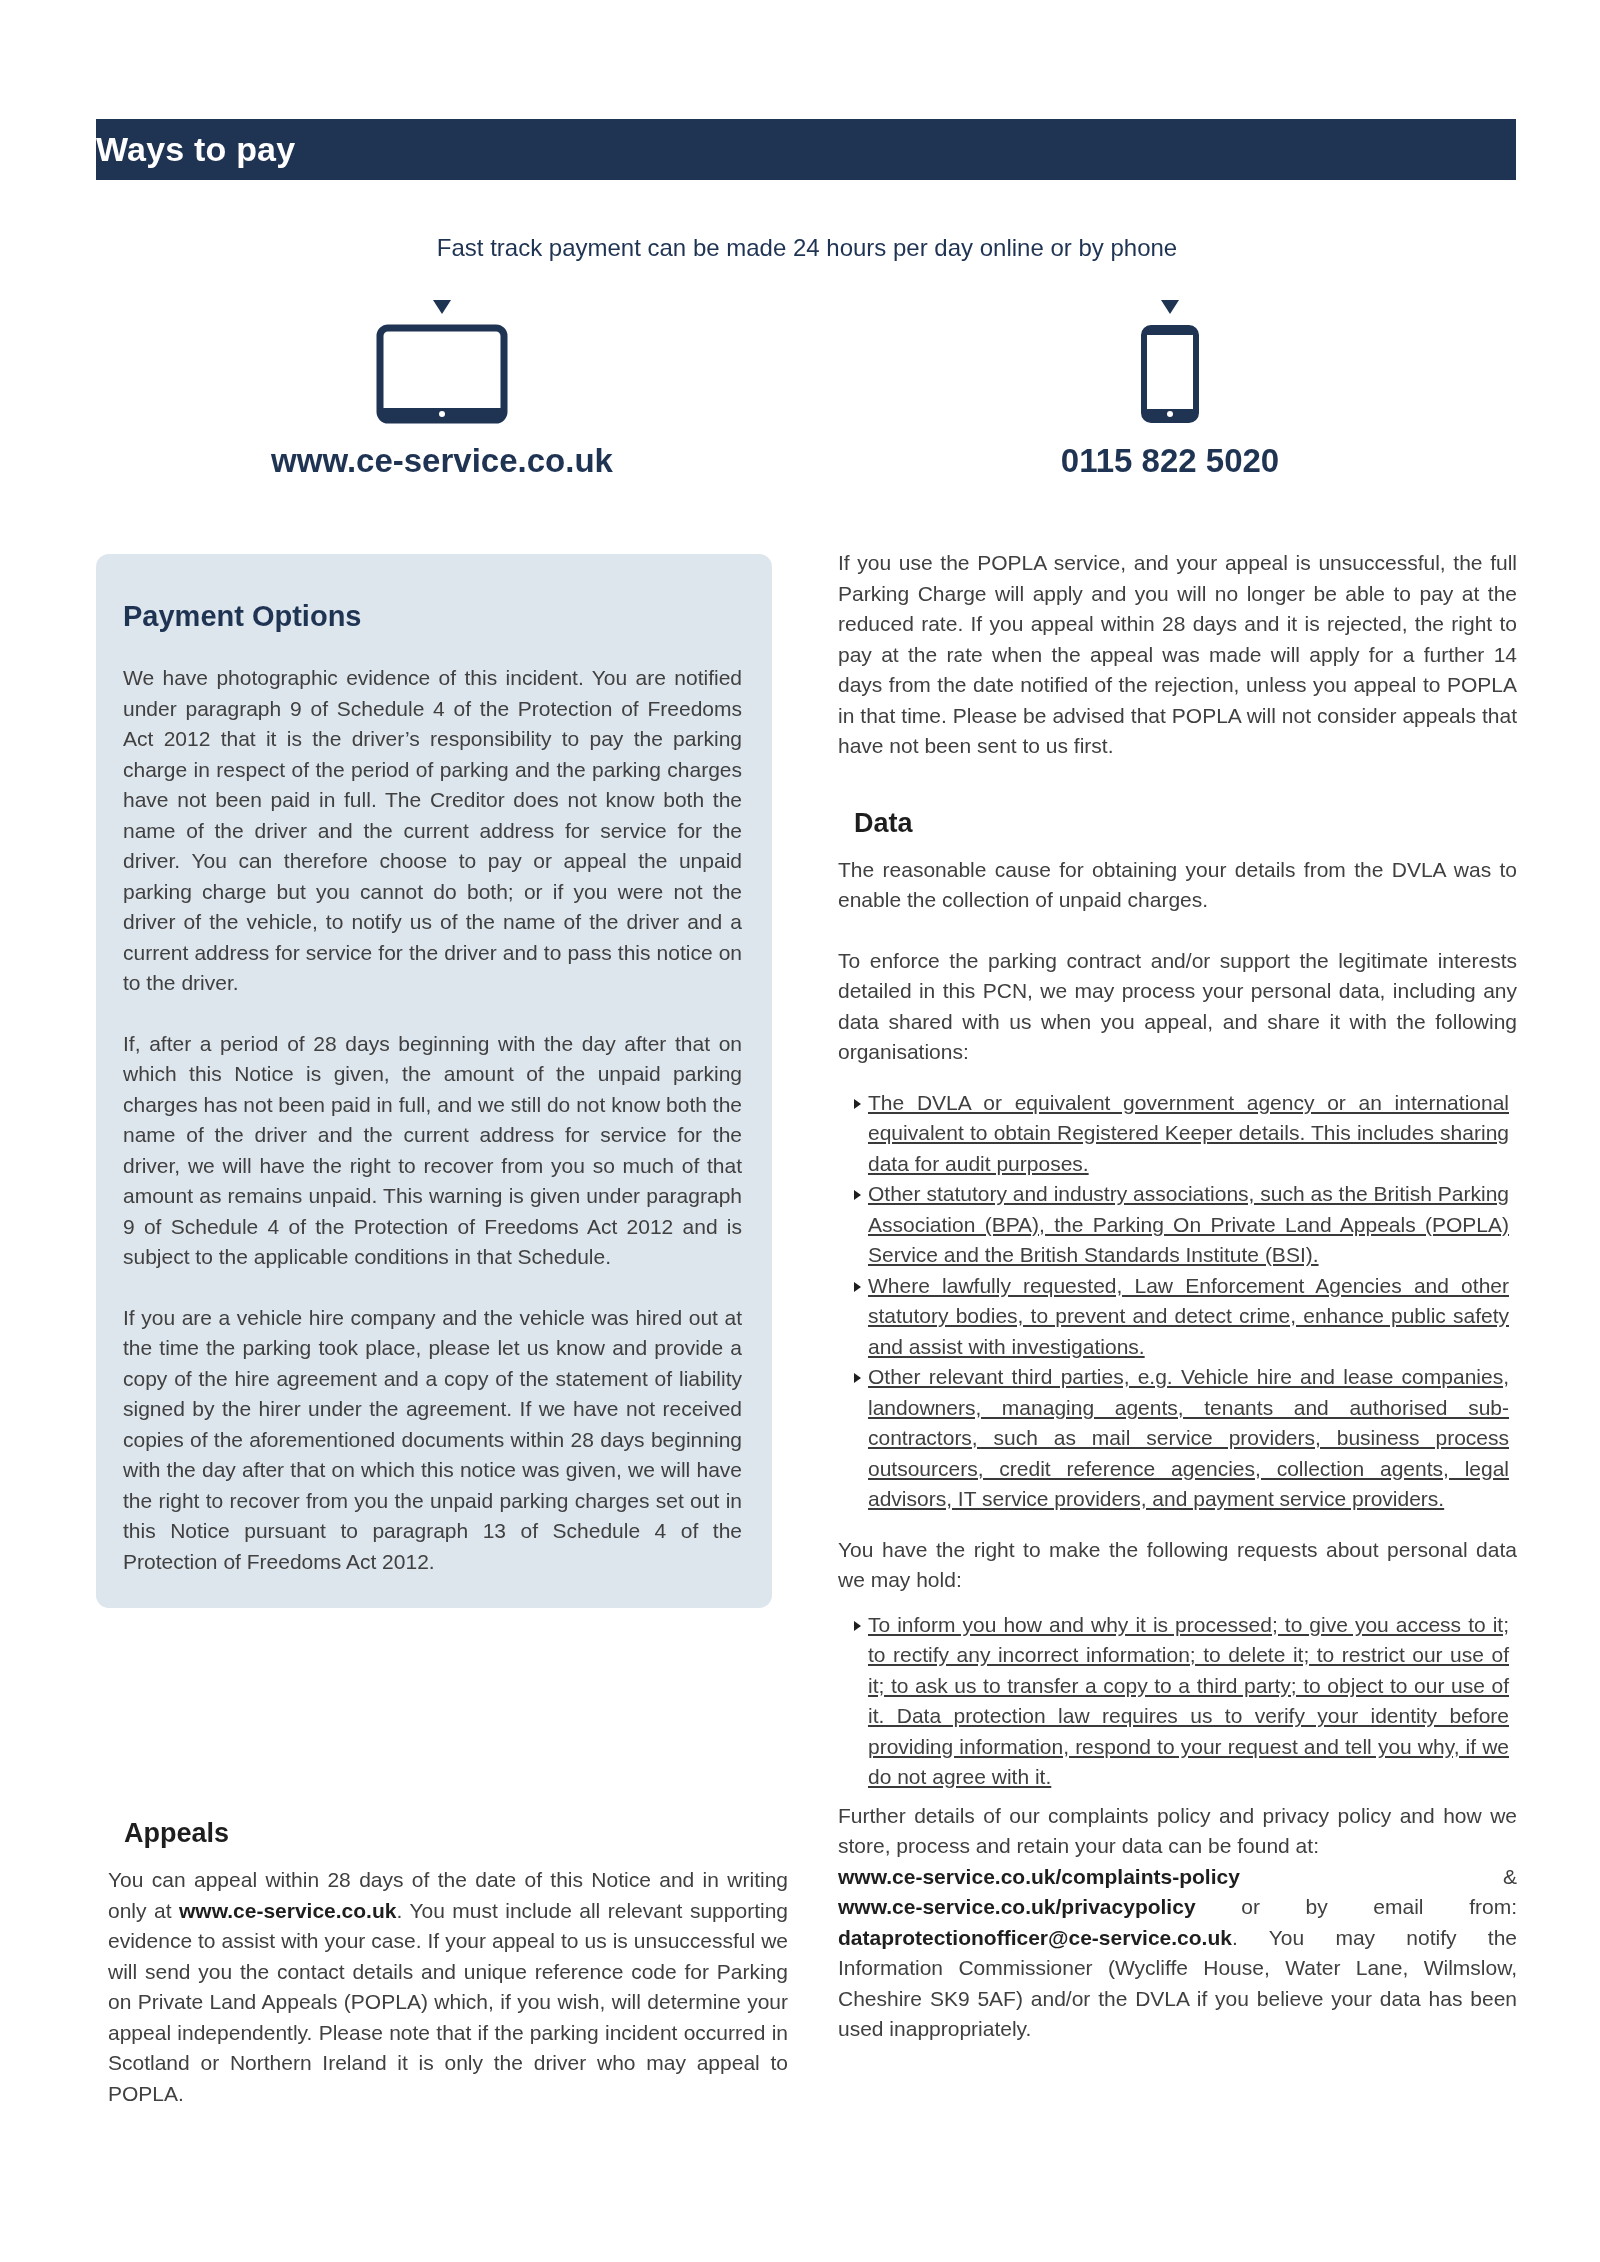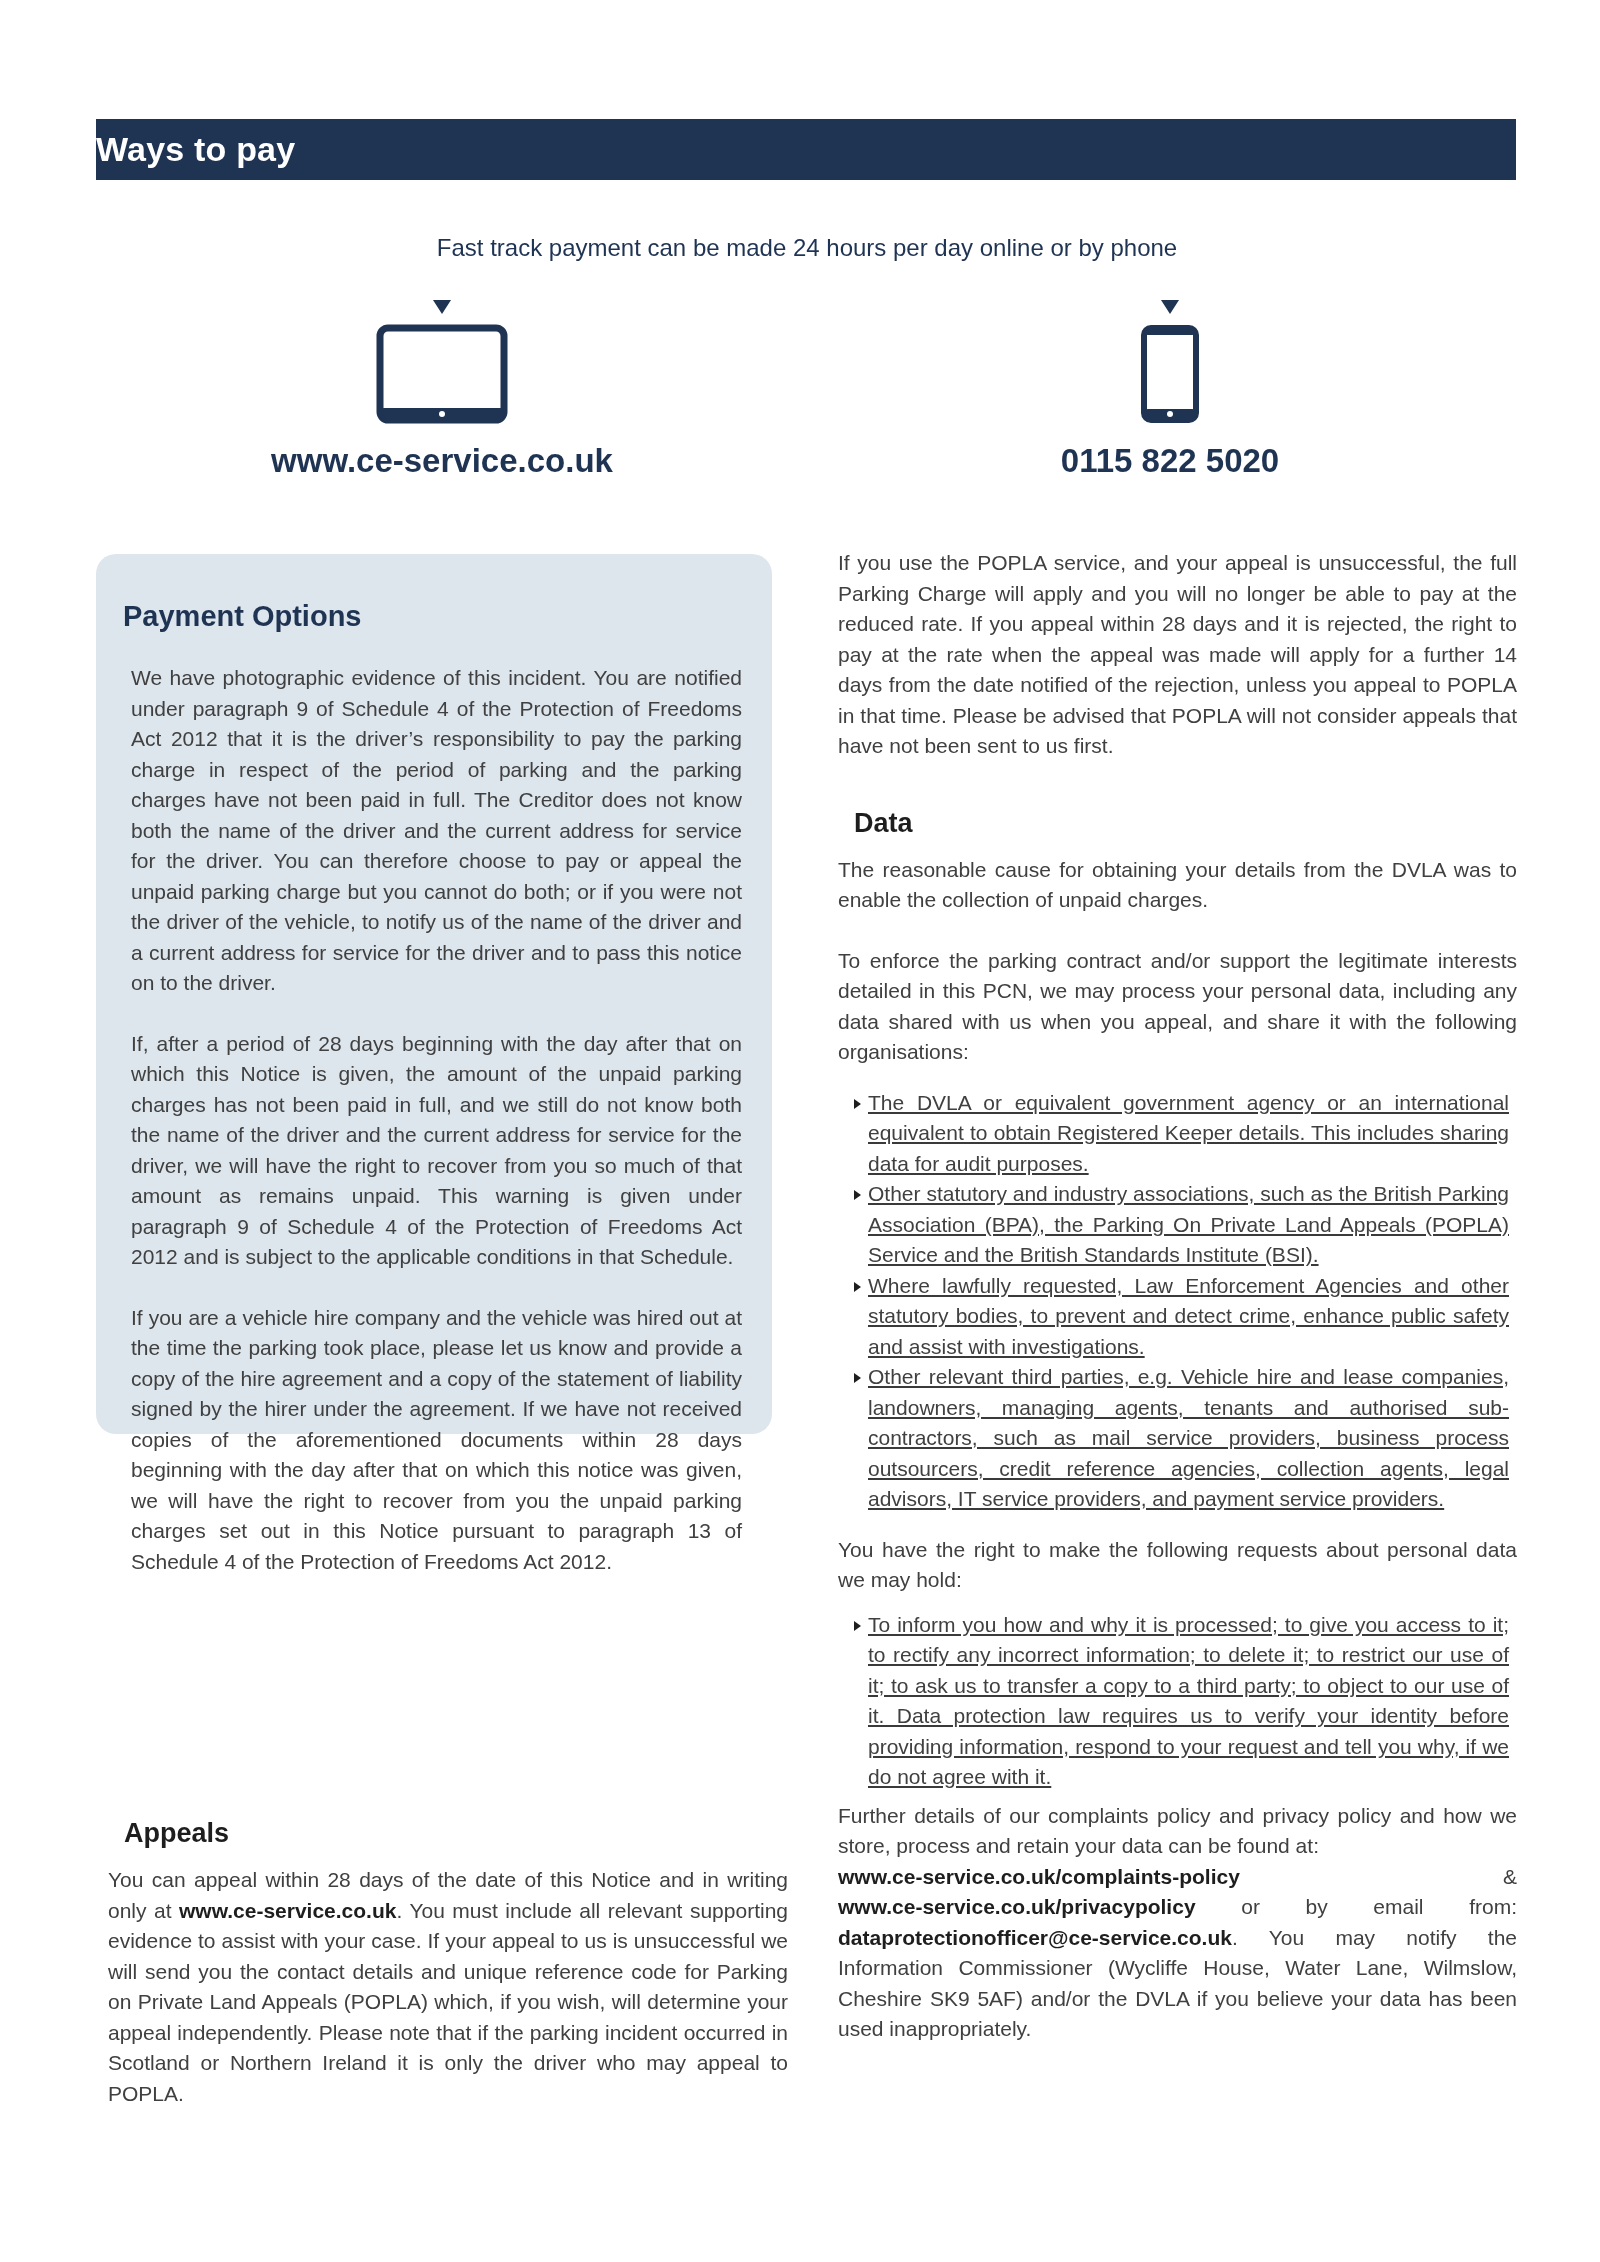--- a/index.html
+++ b/index.html
@@ -20,27 +20,27 @@
   .pay-col { position: absolute; top: 300px; width: 500px; text-align: center; }
   .pay-col.web { left: 192px; }
   .pay-col.phone { left: 920px; }
   .tri {
     width: 0; height: 0; margin: 0 auto;
     border-left: 9px solid transparent; border-right: 9px solid transparent; border-top: 14px solid #1f3353;
   }
   .icon-wrap { height: 110px; display: flex; justify-content: center; align-items: flex-start; margin-top: 10px; }
   .pay-label { font-weight: 700; font-size: 33px; color: #1f3353; margin-top: 8px; }
   .panel {
-    position: absolute; left: 96px; top: 554px; width: 676px; height: 880px;
-    background: #dde5ed; border-radius: 20px; box-sizing: border-box; padding: 46px 30px 0 27px;
+    position: absolute; left: 96px; top: 554px; width: 676px; height: 1054px;
+    background: #dde5ed; border-radius: 13px; box-sizing: border-box; padding: 46px 30px 0 27px;
   }
   .panel h2 { margin: 0; font-size: 29px; color: #1f3353; font-weight: 700; }
   .panel .lead { margin: 10px 0 0 0; font-size: 21px; font-weight: 700; color: #1e1e1e; line-height: 31px; }
   .just { text-align: justify; font-size: 21px; line-height: 30.5px; color: #404040; margin: 0; }
-  .panel .just { margin-top: 30px; margin-left: 8px; }
+  .panel .just { margin-top: 30px; }
   .appeals { position: absolute; left: 108px; top: 1802px; width: 680px; }
   .appeals h2, .right h3 { margin: 16px; font-size: 27px; font-weight: 700; color: #1e1e1e; }
   .appeals .just { margin-top: 4px; }
   .right { position: absolute; left: 838px; top: 548px; width: 679px; }
   .right .gap { height: 30px; }
   .right .gap-s { height: 12px; }
   ul.tri-list { list-style: none; margin: 8px; padding: 0; text-decoration: underline; }
   ul.tri-list li { position: relative; padding-left: 22px; font-size: 21px; line-height: 30.5px; color: #404040; text-align: justify; }
   ul.tri-list li::before {
     content: ""; position: absolute; left: 8px; top: 11px;

